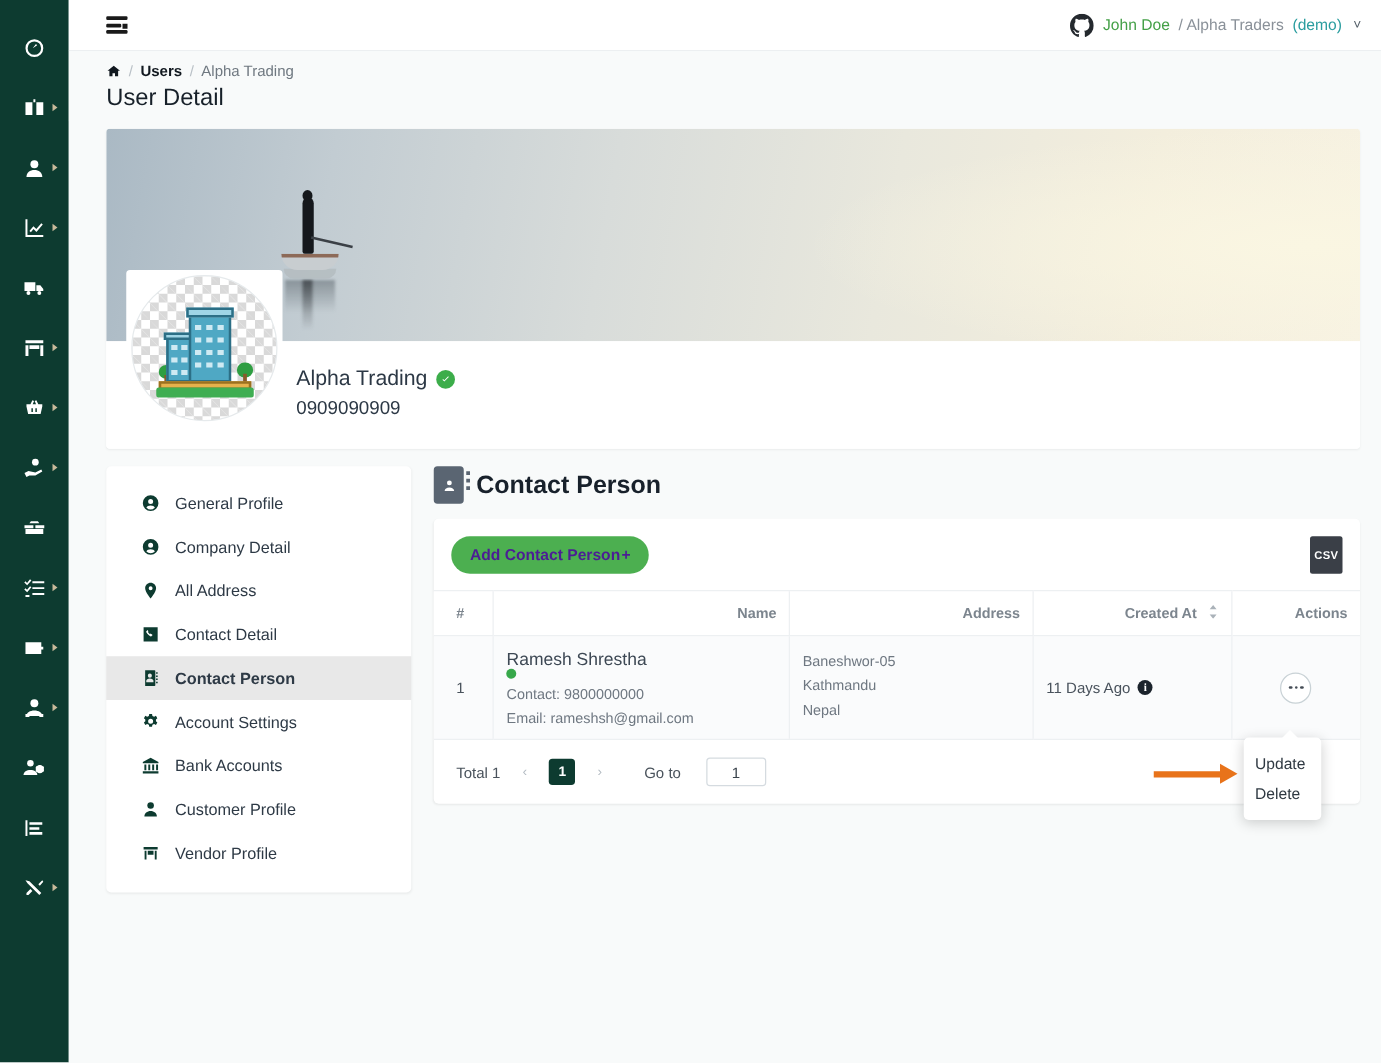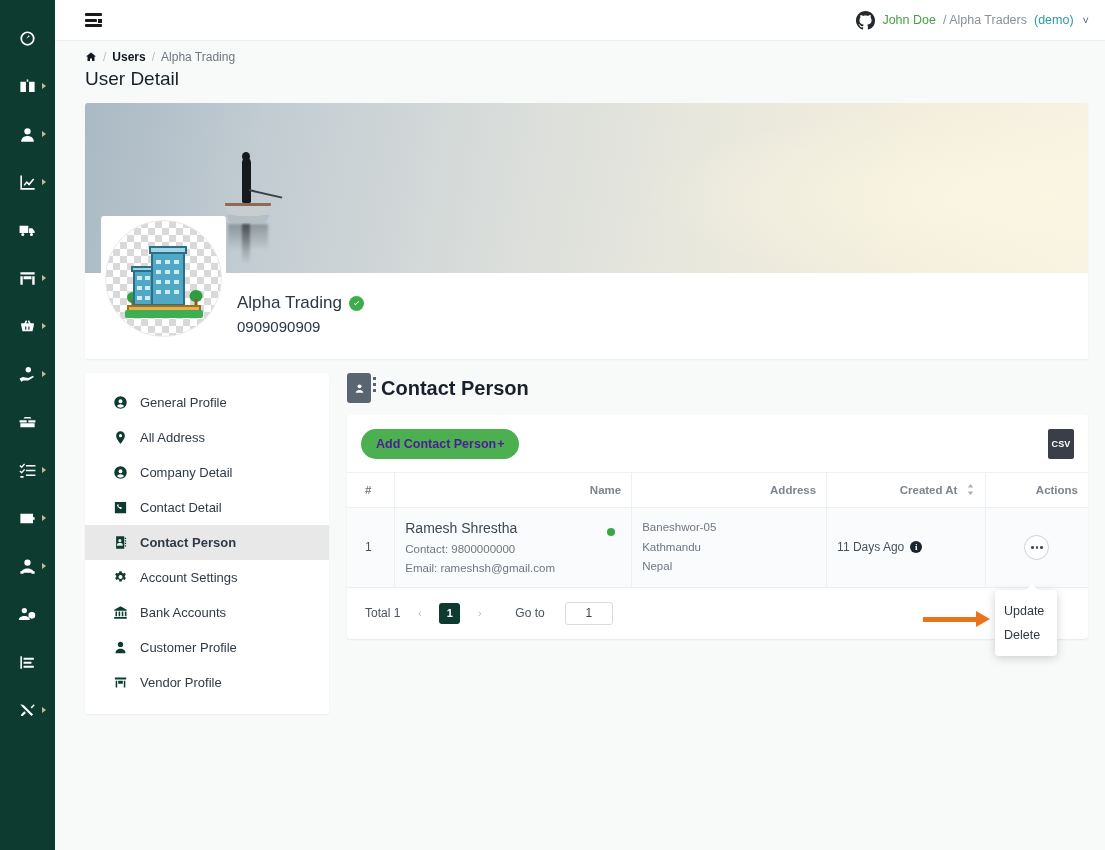--- a/index.html
+++ b/index.html
@@ -176,21 +176,21 @@
     background:#ffffff;
   }
   thead th + th { border-left:1px solid #edf0f2; }
   tbody td { padding: 10px; font-size:12px; color:#49525c; background:#fafbfc; border-bottom:1px solid #edf0f2;}
   tbody td + td { border-left:1px solid #edf0f2; }
   .col-idx { width: 50px; text-align:left; padding-left:18px !important;}
   .col-name { width: 255px; }
   .col-addr { width: 215px; }
   .col-date { width: 175px; }
   .col-act  { width: 110px; }
-  .name-top { display:flex; align-items:flex-end; justify-content:space-between; }
+  .name-top { display:flex; align-items:flex-start; justify-content:space-between;flex-direction:column; }
   .name-main { font-size:14px; color:#3d4854; }
   .dot-green { width:8px; height:8px; border-radius:50%; background:#37a84a; margin-right:6px;}
   .name-sub { font-size:11.5px; color:#6e7781; margin-top:7px;}
   .addr-line { font-size:11.5px; color:#6e7781; line-height: 19.5px;}
   .date-cell { display:flex; align-items:center; gap:6px;}
   .info-ic { width:12px; height:12px; border-radius:50%; background:#1b232c; color:#fff; font-size:9px; display:flex; align-items:center; justify-content:center; font-family:"Liberation Serif", serif; font-weight:bold;}
   .act-cell { text-align:center;}
   .dots-btn { width:25px; height:25px; border-radius:50%; border:1px solid #c9d2d6; background:#ffffff; display:inline-flex; align-items:center; justify-content:center; gap:2px; cursor:pointer;}
   .dots-btn i { width:2.5px; height:2.5px; border-radius:50%; background:#444c55; display:block;}
 
@@ -416,29 +416,29 @@
 
       <div class="menu-card">
         <div class="menu-item">
           <svg viewBox="0 0 24 24">
               <path d="M12 2a10 10 0 100 20 10 10 0 000-20zm0 4.6a3.2 3.2 0 110 6.4 3.2 3.2 0 010-6.4zm0 13.6a7.4 7.4 0 01-5.4-2.3c.6-1.9 3-3 5.4-3s4.8 1.1 5.4 3A7.4 7.4 0 0112 20.2z"></path>
             </svg>
           <span>General Profile</span>
         </div>
         <div class="menu-item">
           <svg viewBox="0 0 24 24">
+              <path d="M12 2a10 10 0 100 20 10 10 0 000-20zm0 4.6a3.2 3.2 0 110 6.4 3.2 3.2 0 010-6.4zm0 13.6a7.4 7.4 0 01-5.4-2.3c.6-1.9 3-3 5.4-3s4.8 1.1 5.4 3A7.4 7.4 0 0112 20.2z"></path>
+            </svg>
+          <span>Company Detail</span>
+        </div>
+        <div class="menu-item">
+          <svg viewBox="0 0 24 24">
               <path d="M12 2C8.1 2 5 5.1 5 9c0 5.2 7 13 7 13s7-7.8 7-13c0-3.9-3.1-7-7-7zm0 9.5A2.5 2.5 0 1114.5 9 2.5 2.5 0 0112 11.5z"></path>
             </svg>
           <span>All Address</span>
-        </div>
-        <div class="menu-item">
-          <svg viewBox="0 0 24 24">
-              <path d="M12 2a10 10 0 100 20 10 10 0 000-20zm0 4.6a3.2 3.2 0 110 6.4 3.2 3.2 0 010-6.4zm0 13.6a7.4 7.4 0 01-5.4-2.3c.6-1.9 3-3 5.4-3s4.8 1.1 5.4 3A7.4 7.4 0 0112 20.2z"></path>
-            </svg>
-          <span>Company Detail</span>
         </div>
         <div class="menu-item">
           <svg viewBox="0 0 24 24">
               <path d="M3 3h18v18H3zm5.2 3.4l-1.7 1.7c-.3.3-.3.8 0 1.2 1.2 2.1 3.1 4 5.2 5.2.4.3.9.3 1.2 0l1.7-1.7-2.6-1.9-1 .8a11 11 0 01-2.6-2.6l.8-1z"></path>
             </svg>
           <span>Contact Detail</span>
         </div>
         <div class="menu-item active">
           <svg viewBox="0 0 24 24">
               <path d="M5 2h12a1 1 0 011 1v18a1 1 0 01-1 1H5zm6 4.2a2.6 2.6 0 100 5.2 2.6 2.6 0 000-5.2zm0 6.3c-2.6 0-4.6 1.3-4.6 3v1.8h9.2v-1.8c0-1.7-2-3-4.6-3zM19 4.5h2v2h-2zm0 4h2v2h-2zm0 4h2v2h-2zm0 4h2v2h-2z"></path>

